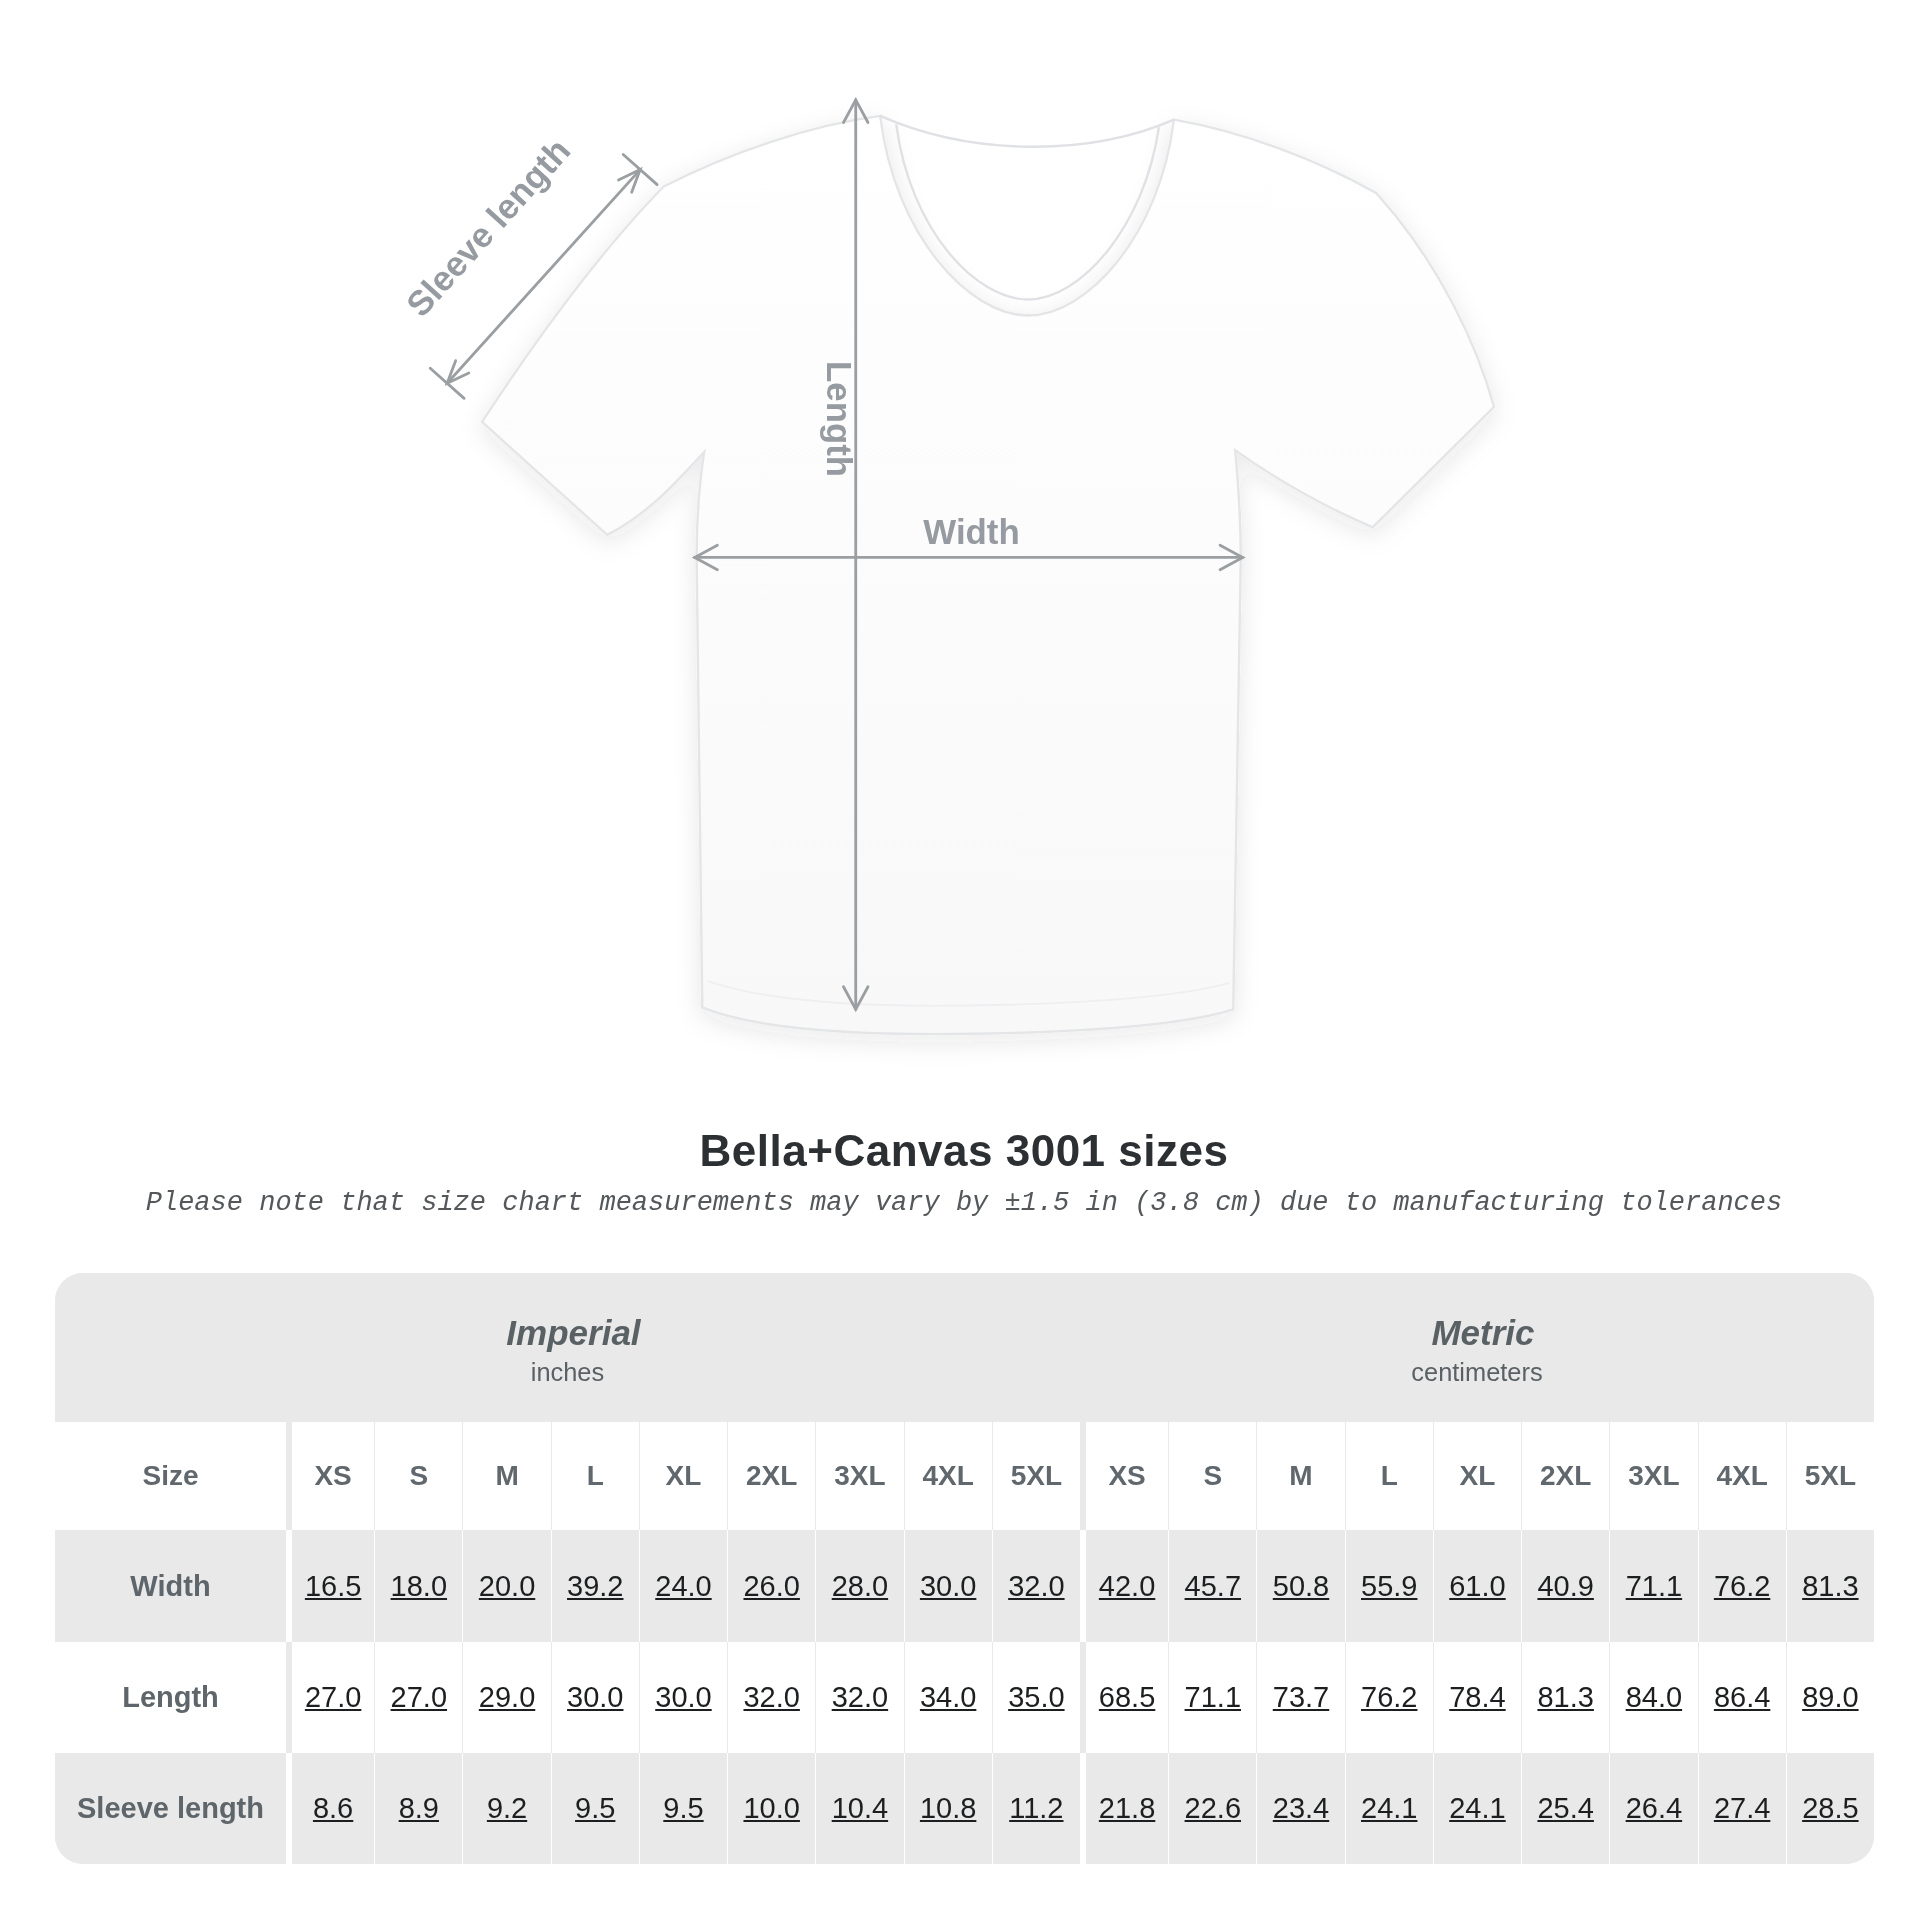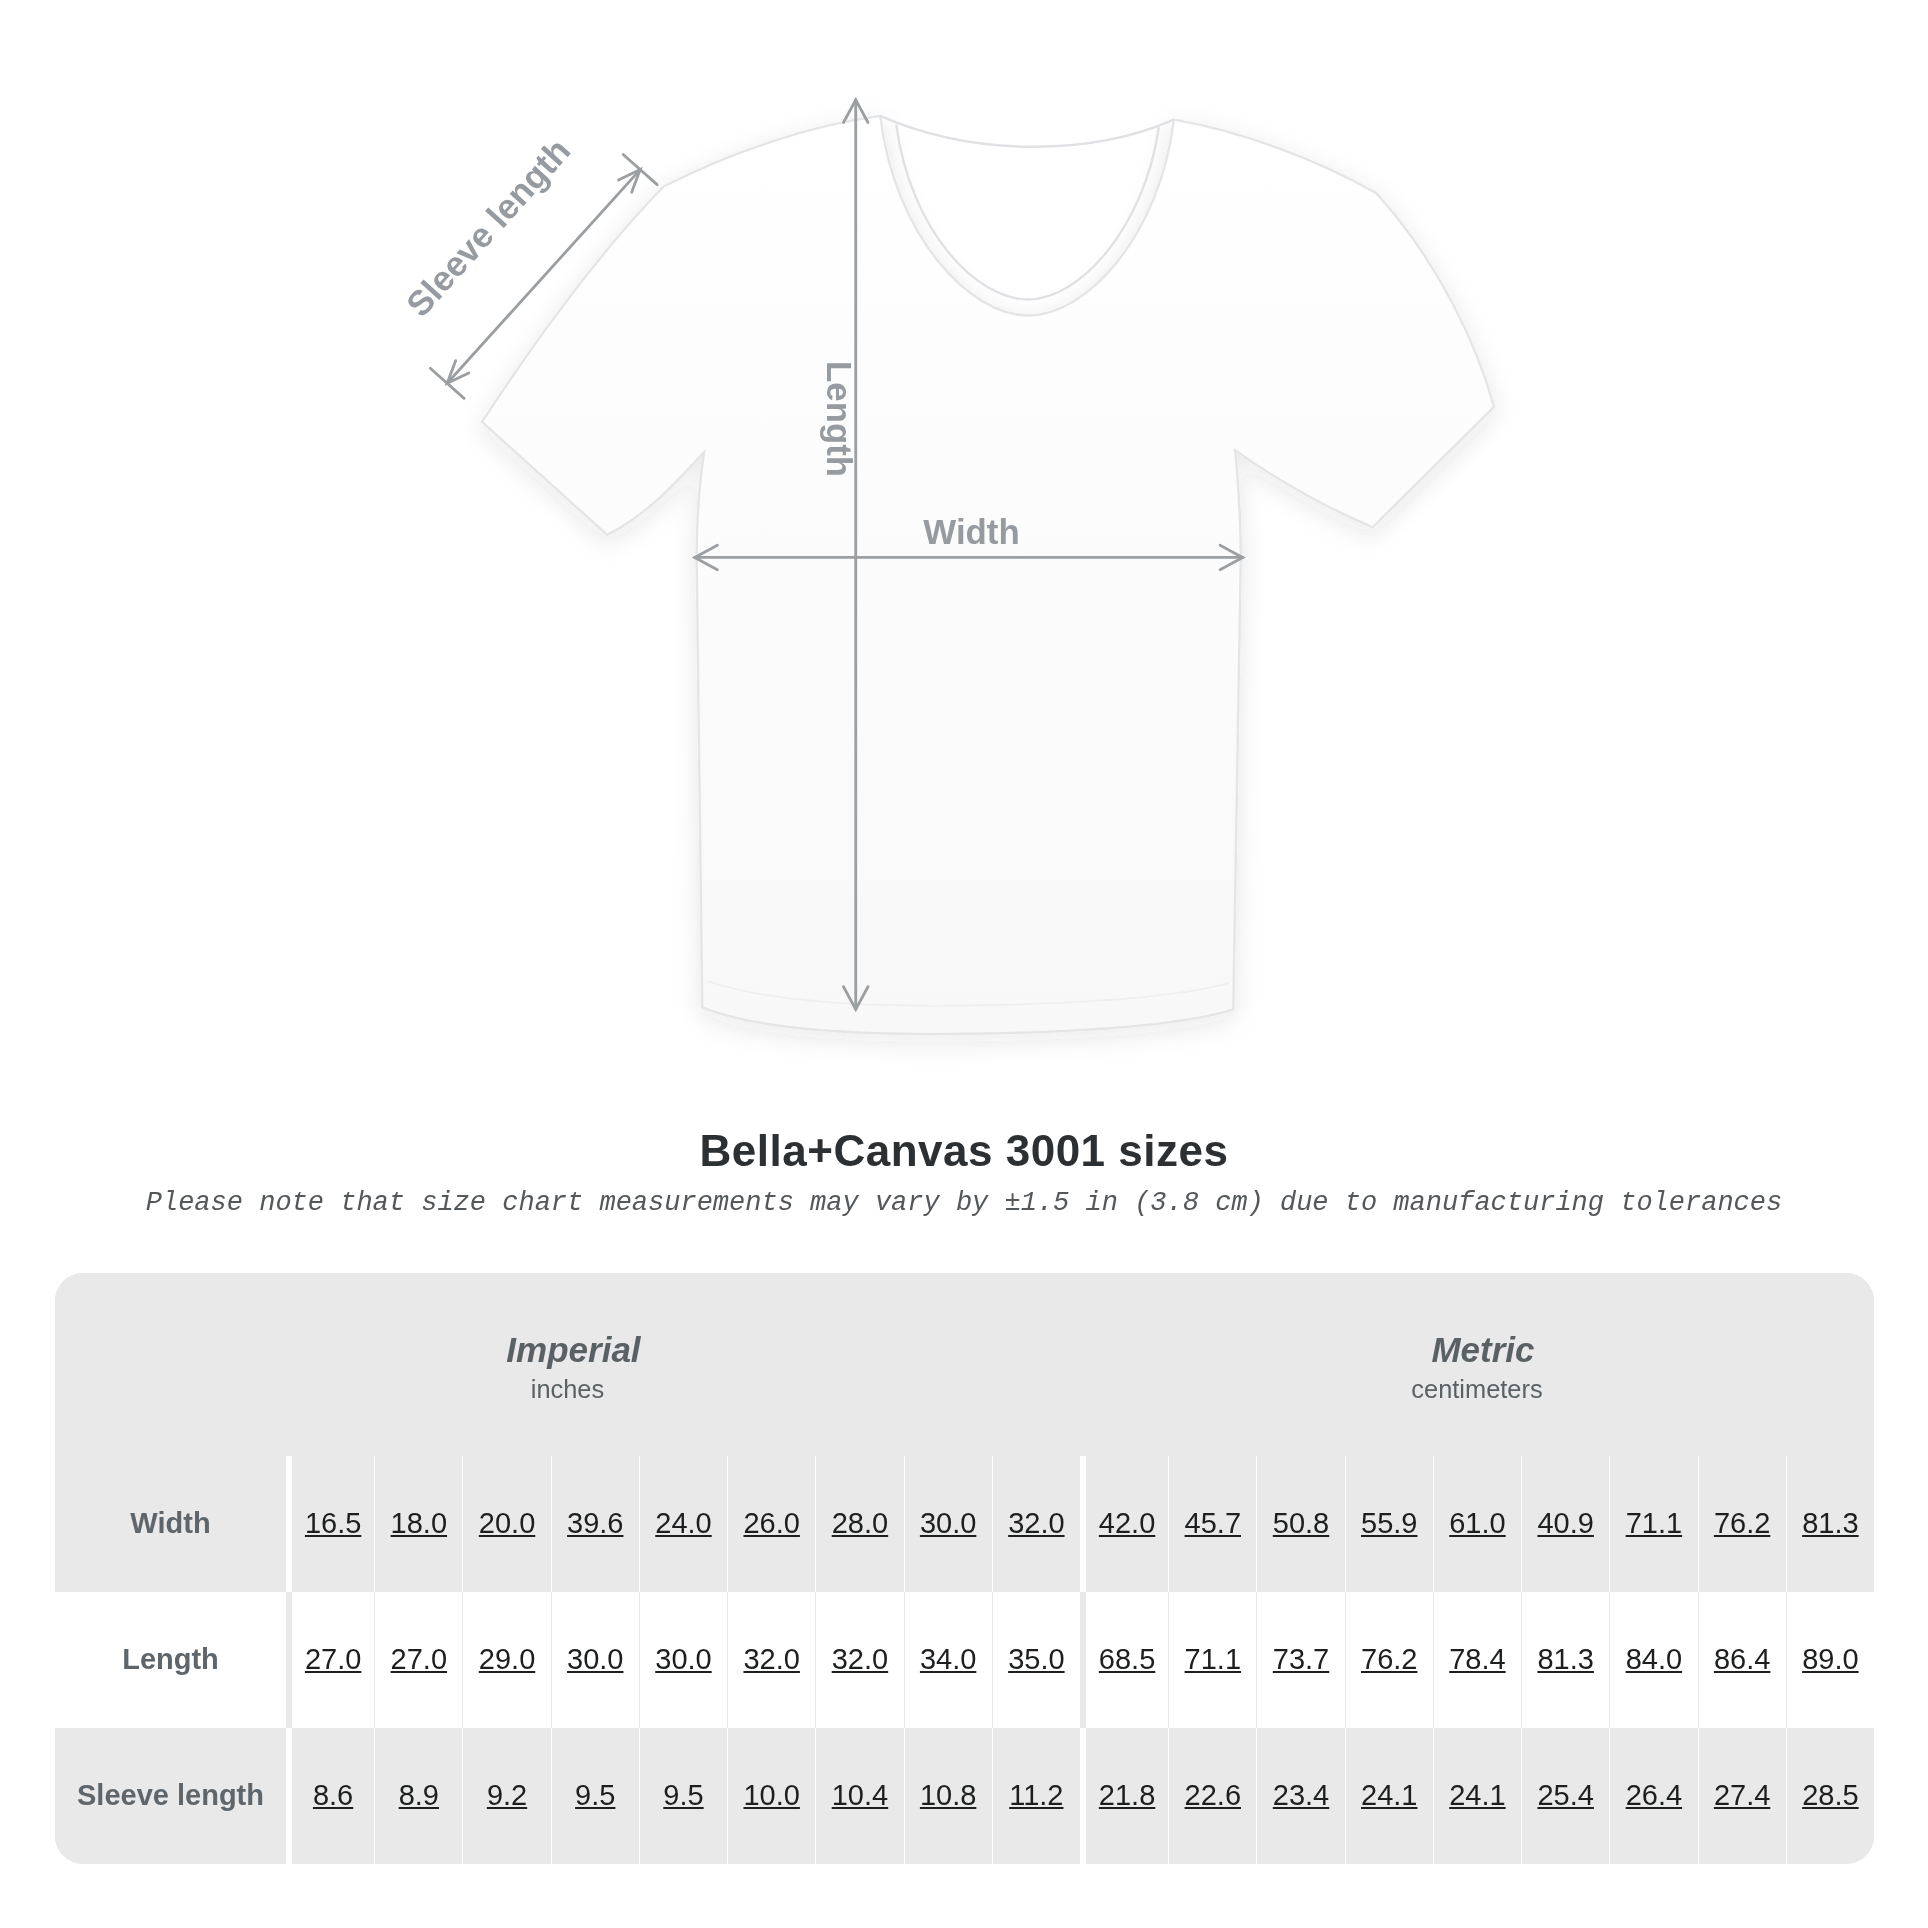--- a/index.html
+++ b/index.html
@@ -146,27 +146,48 @@
         <td class="band-cell" colspan="10">
           <div class="unit-name">Imperial</div>
           <div class="unit-sub">inches</div>
         </td>
         <td class="band-cell" colspan="9">
           <div class="unit-name">Metric</div>
           <div class="unit-sub">centimeters</div>
         </td>
       </tr>
 
+      <tr class="hdr">
+        <th class="rowlab">Size</th>
+        <th class="sep-strong">XS</th>
+        <th>S</th>
+        <th>M</th>
+        <th>L</th>
+        <th>XL</th>
+        <th>2XL</th>
+        <th>3XL</th>
+        <th>4XL</th>
+        <th>5XL</th>
+        <th class="sep-strong">XS</th>
+        <th>S</th>
+        <th>M</th>
+        <th>L</th>
+        <th>XL</th>
+        <th>2XL</th>
+        <th>3XL</th>
+        <th>4XL</th>
+        <th>5XL</th>
+      </tr>
 
       <tr class="data r-gray">
         <th class="rowlab">Width</th>
         <td class="num sep-strong">16.5</td>
         <td class="num">18.0</td>
         <td class="num">20.0</td>
-        <td class="num">39.6</td>
+        <td class="num">39.2</td>
         <td class="num">24.0</td>
         <td class="num">26.0</td>
         <td class="num">28.0</td>
         <td class="num">30.0</td>
         <td class="num">32.0</td>
         <td class="num sep-strong">42.0</td>
         <td class="num">45.7</td>
         <td class="num">50.8</td>
         <td class="num">55.9</td>
         <td class="num">61.0</td>

